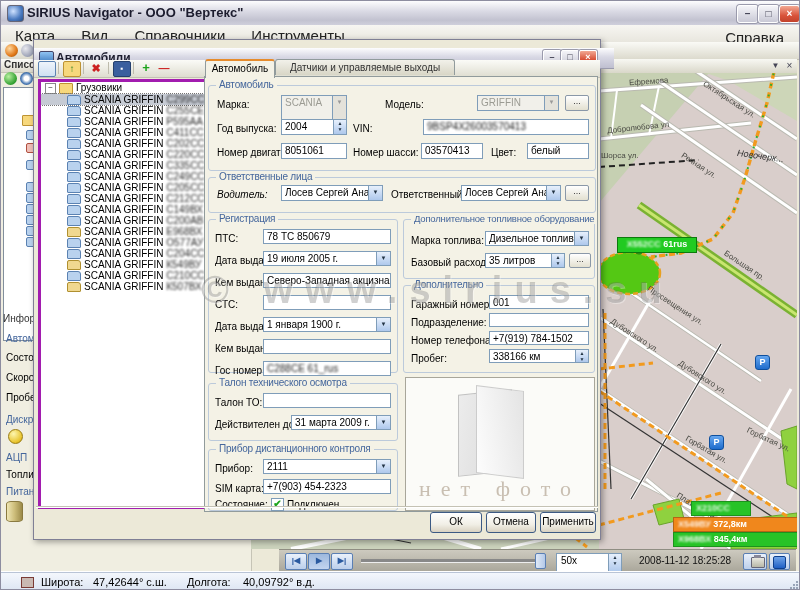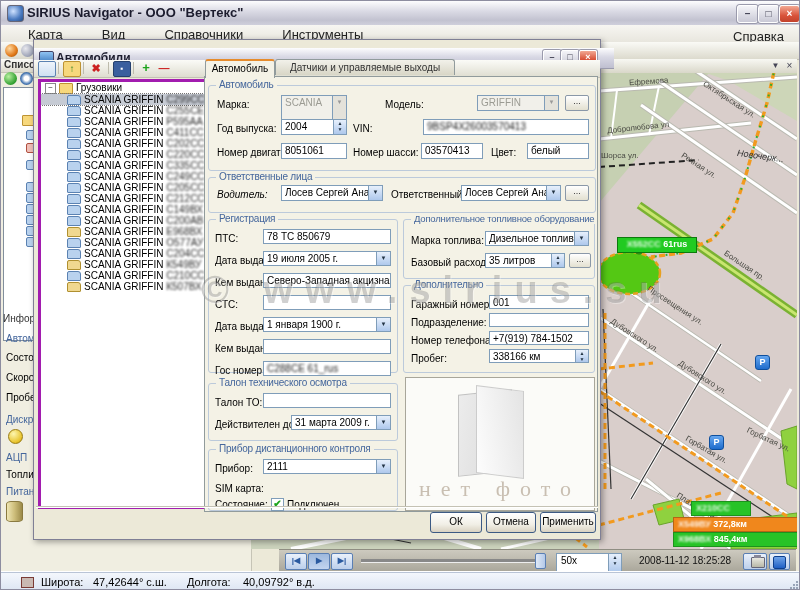--- a/index.html
+++ b/index.html
@@ -12,21 +12,21 @@
     border-bottom:1px solid #9a9aac;}
   .titlebar .ttl{position:absolute;left:26px;top:4px;font-weight:bold;font-size:13px;color:#1c1c2e;}
   .appicon{position:absolute;left:6px;top:4px;width:15px;height:15px;
     background:radial-gradient(circle at 35% 35%,#cfe2ff,#4a7ac0 60%,#274e86);border-radius:3px;border:1px solid #667;}
   .winbtn{position:absolute;top:4px;width:19px;height:16px;border:1px solid #fff;border-radius:3px;
     background:linear-gradient(#f4f4f8,#c9c9d6);color:#445;font-size:10px;line-height:15px;text-align:center;font-weight:bold;
     box-shadow:0 0 0 1px #9a9aac;}
   .winbtn.close{background:linear-gradient(#f2a893,#d9533a 60%,#c2422c);color:#fff;}
   .menubar{left:0;top:24px;width:800px;height:17px;background:linear-gradient(#f7f6f2,#e8e6de);
     border-bottom:1px solid #cfcdc0;}
-  .menubar span{display:inline-block;padding:2px 9px 0 27px;font-size:13px;color:#222;}
+  .menubar span{display:inline-block;padding:2px 9px 0 14px;font-size:15px;color:#222;}
   .menu-right{position:absolute;right:8px;top:2px;}
   .toolstrip{left:0;top:41px;width:800px;height:17px;background:linear-gradient(#fafaf6,#dcdacd);
     border-bottom:1px solid #c2c0b2;}
   .roundicon{position:absolute;top:43px;width:13px;height:13px;border-radius:50%;}
   
   .sidebar{left:0;top:58px;width:250px;height:512px;background:#f0eee1;border-right:1px solid #c6c4b6;}
   .side-hdr{position:absolute;left:0;top:0;width:250px;height:13px;
     background:linear-gradient(#fbfbf8,#dddbce);border-bottom:1px solid #c6c4b6;font-size:10px;font-weight:bold;color:#333;padding-left:3px;}
   .side-tree{position:absolute;left:2px;top:28px;width:246px;height:252px;background:#fff;border:1px solid #828f9c;}
   .sliver-truck{position:absolute;width:12px;height:8px;background:#b9d2ee;border:1px solid #5b82b2;border-radius:2px;}
@@ -412,20 +412,21 @@
       <div class="tfield" style="left:58px;top:316px;width:128px;height:15px;"><span></span></div>
       <span class="flabel" style="left:10px;top:342px;">Действителен до:</span>
       <div class="tfield" style="left:86px;top:338px;width:100px;height:15px;"><span>31   марта   2009 г.</span><span class="arw">▼</span></div>
 
       <div class="grp" style="left:3px;top:372px;width:188px;height:60px;">
         <span class="lg">Прибор дистанционного контроля</span>
       </div>
       <span class="flabel" style="left:10px;top:386px;">Прибор:</span>
       <div class="tfield" style="left:58px;top:382px;width:128px;height:15px;"><span>2111</span><span class="arw">▼</span></div>
       <span class="flabel" style="left:10px;top:406px;">SIM карта:</span>
+      <div class="tfield" style="left:58px;top:402px;width:128px;height:15px;"><span>+7(903) 454-2323</span></div>
       <span class="flabel" style="left:10px;top:422px;">Состояние:</span>
       <span class="chk" style="left:66px;top:421px;">✔</span>
       <span class="flabel" style="left:82px;top:422px;">Подключен</span>
 
       <div class="grp" style="left:198px;top:142px;width:190px;height:58px;">
         <span class="lg" style="font-size:9.5px;">Дополнительное топливное оборудование</span>
       </div>
       <span class="flabel" style="left:206px;top:158px;">Марка топлива:</span>
       <div class="tfield" style="left:280px;top:154px;width:104px;height:15px;"><span>Дизельное топливо</span><span class="arw">▼</span></div>
       <span class="flabel" style="left:206px;top:180px;">Базовый расход:</span>

